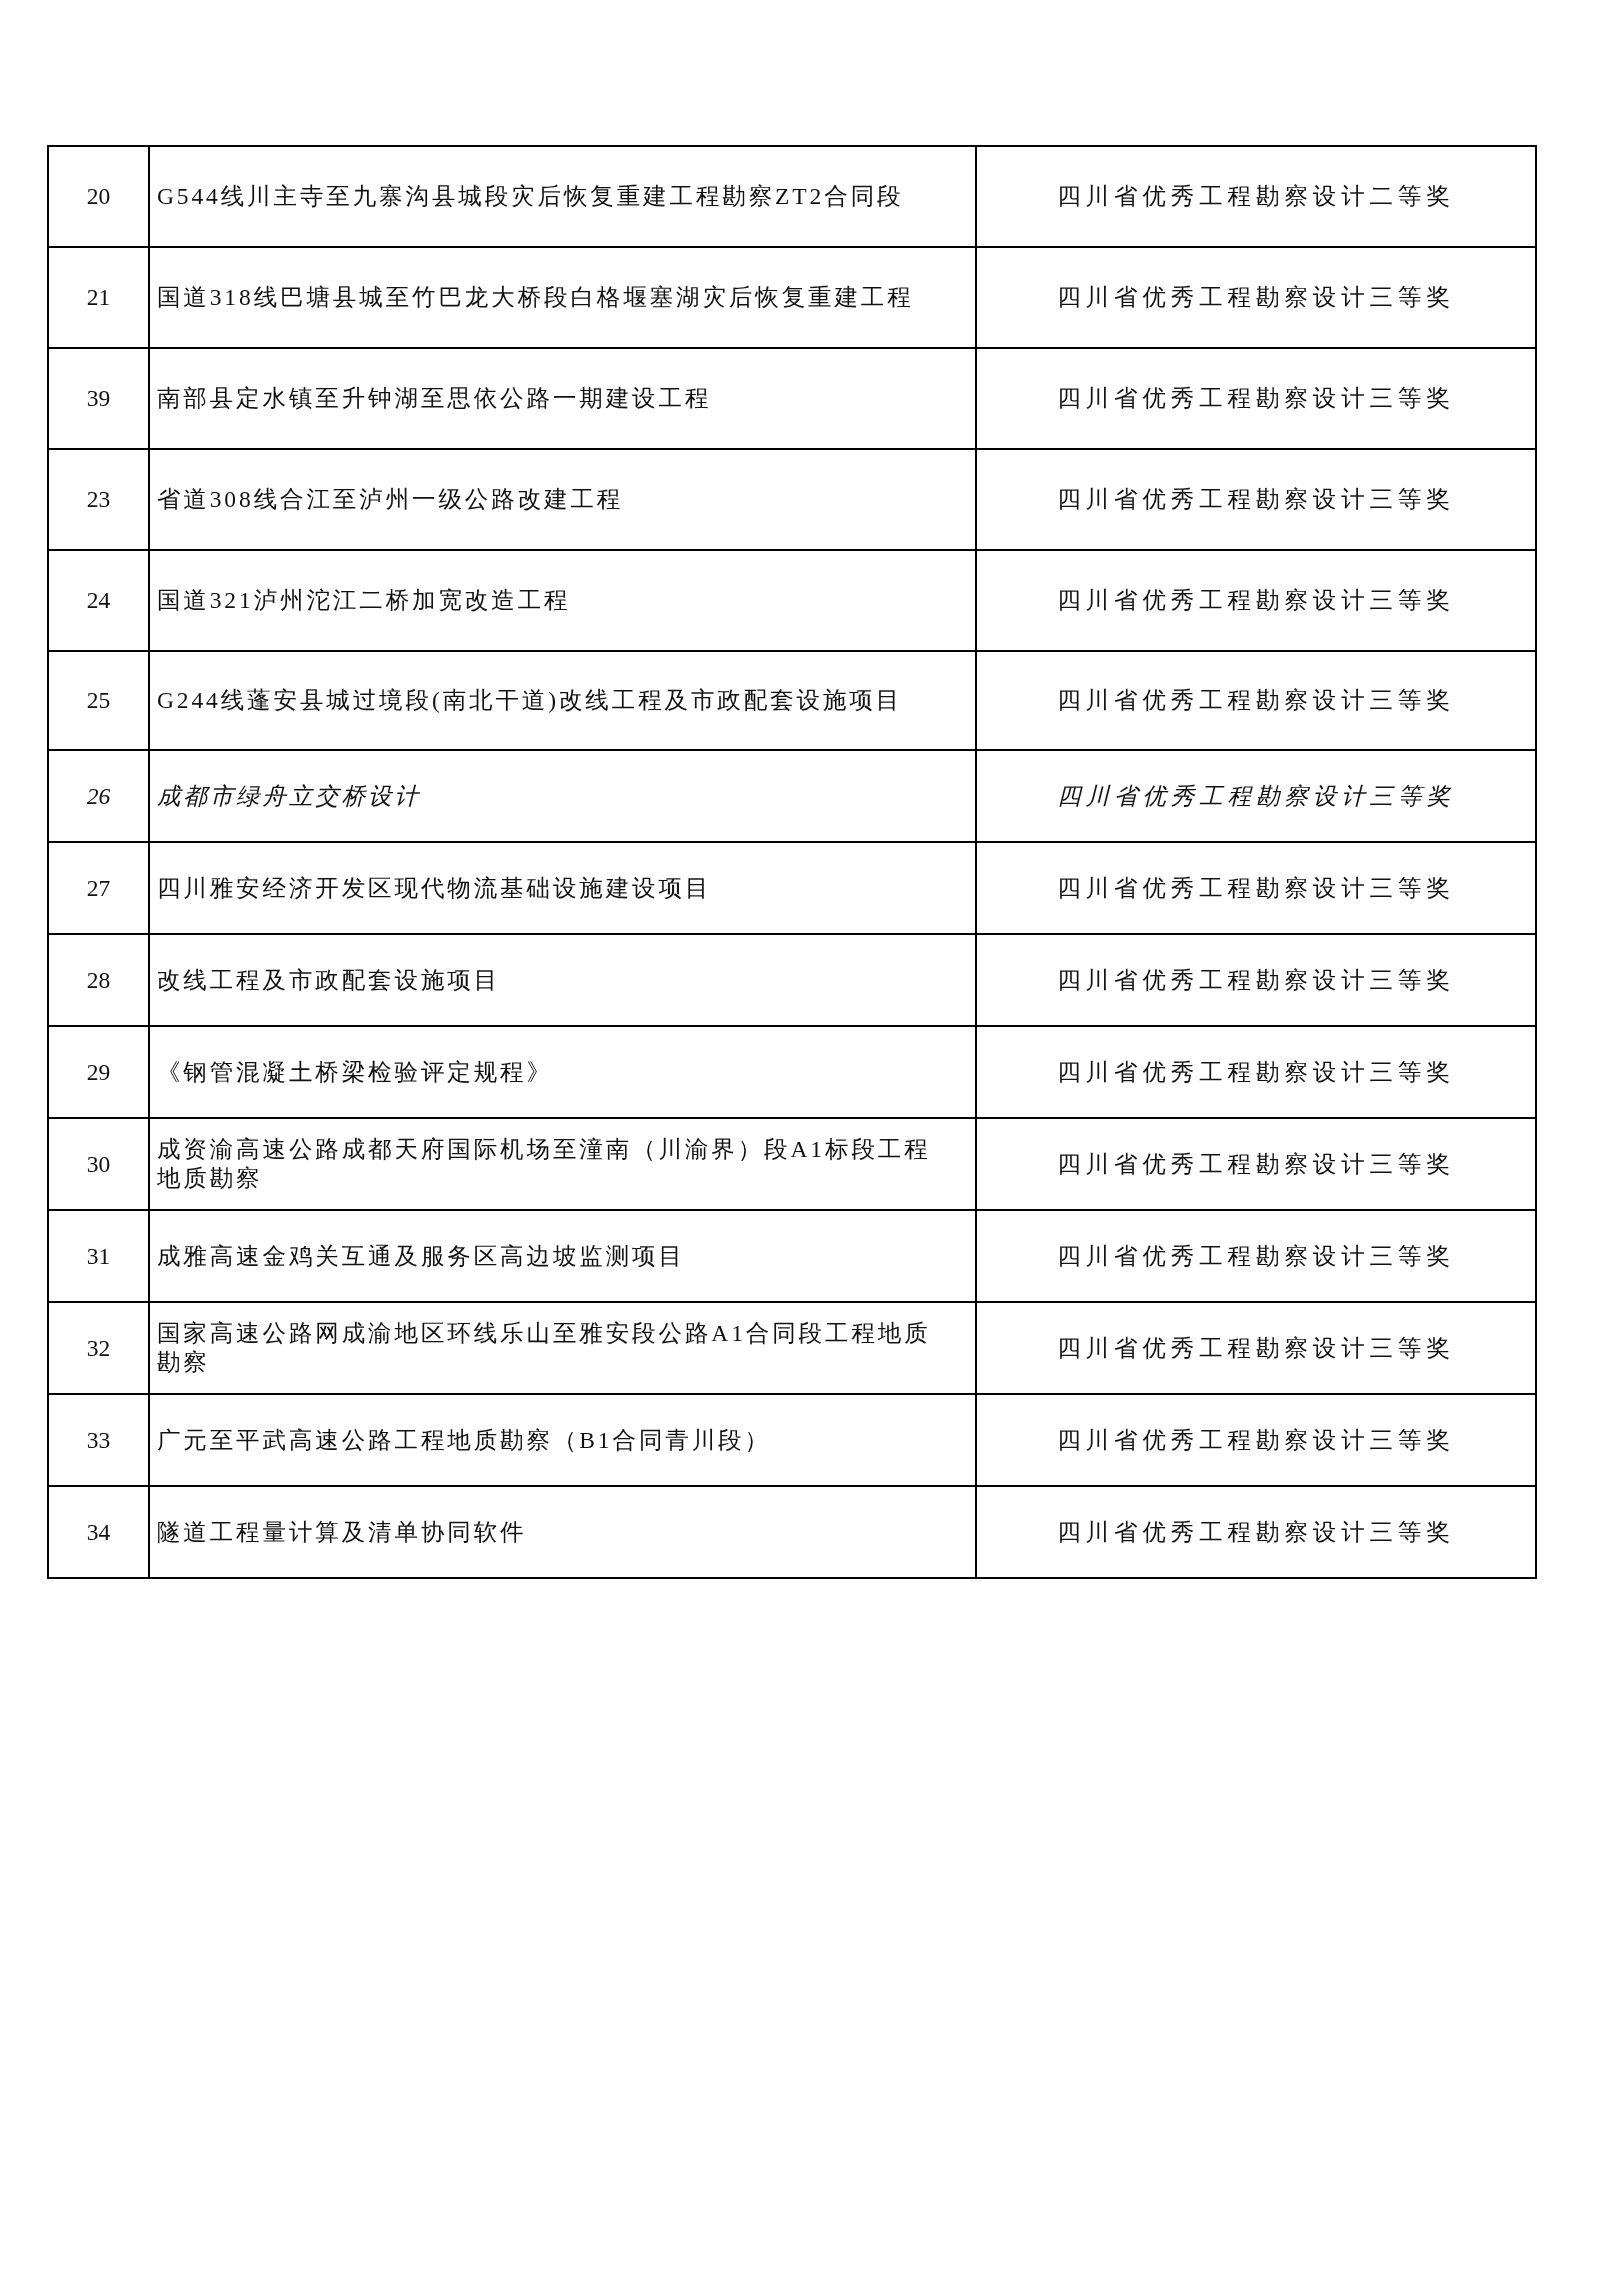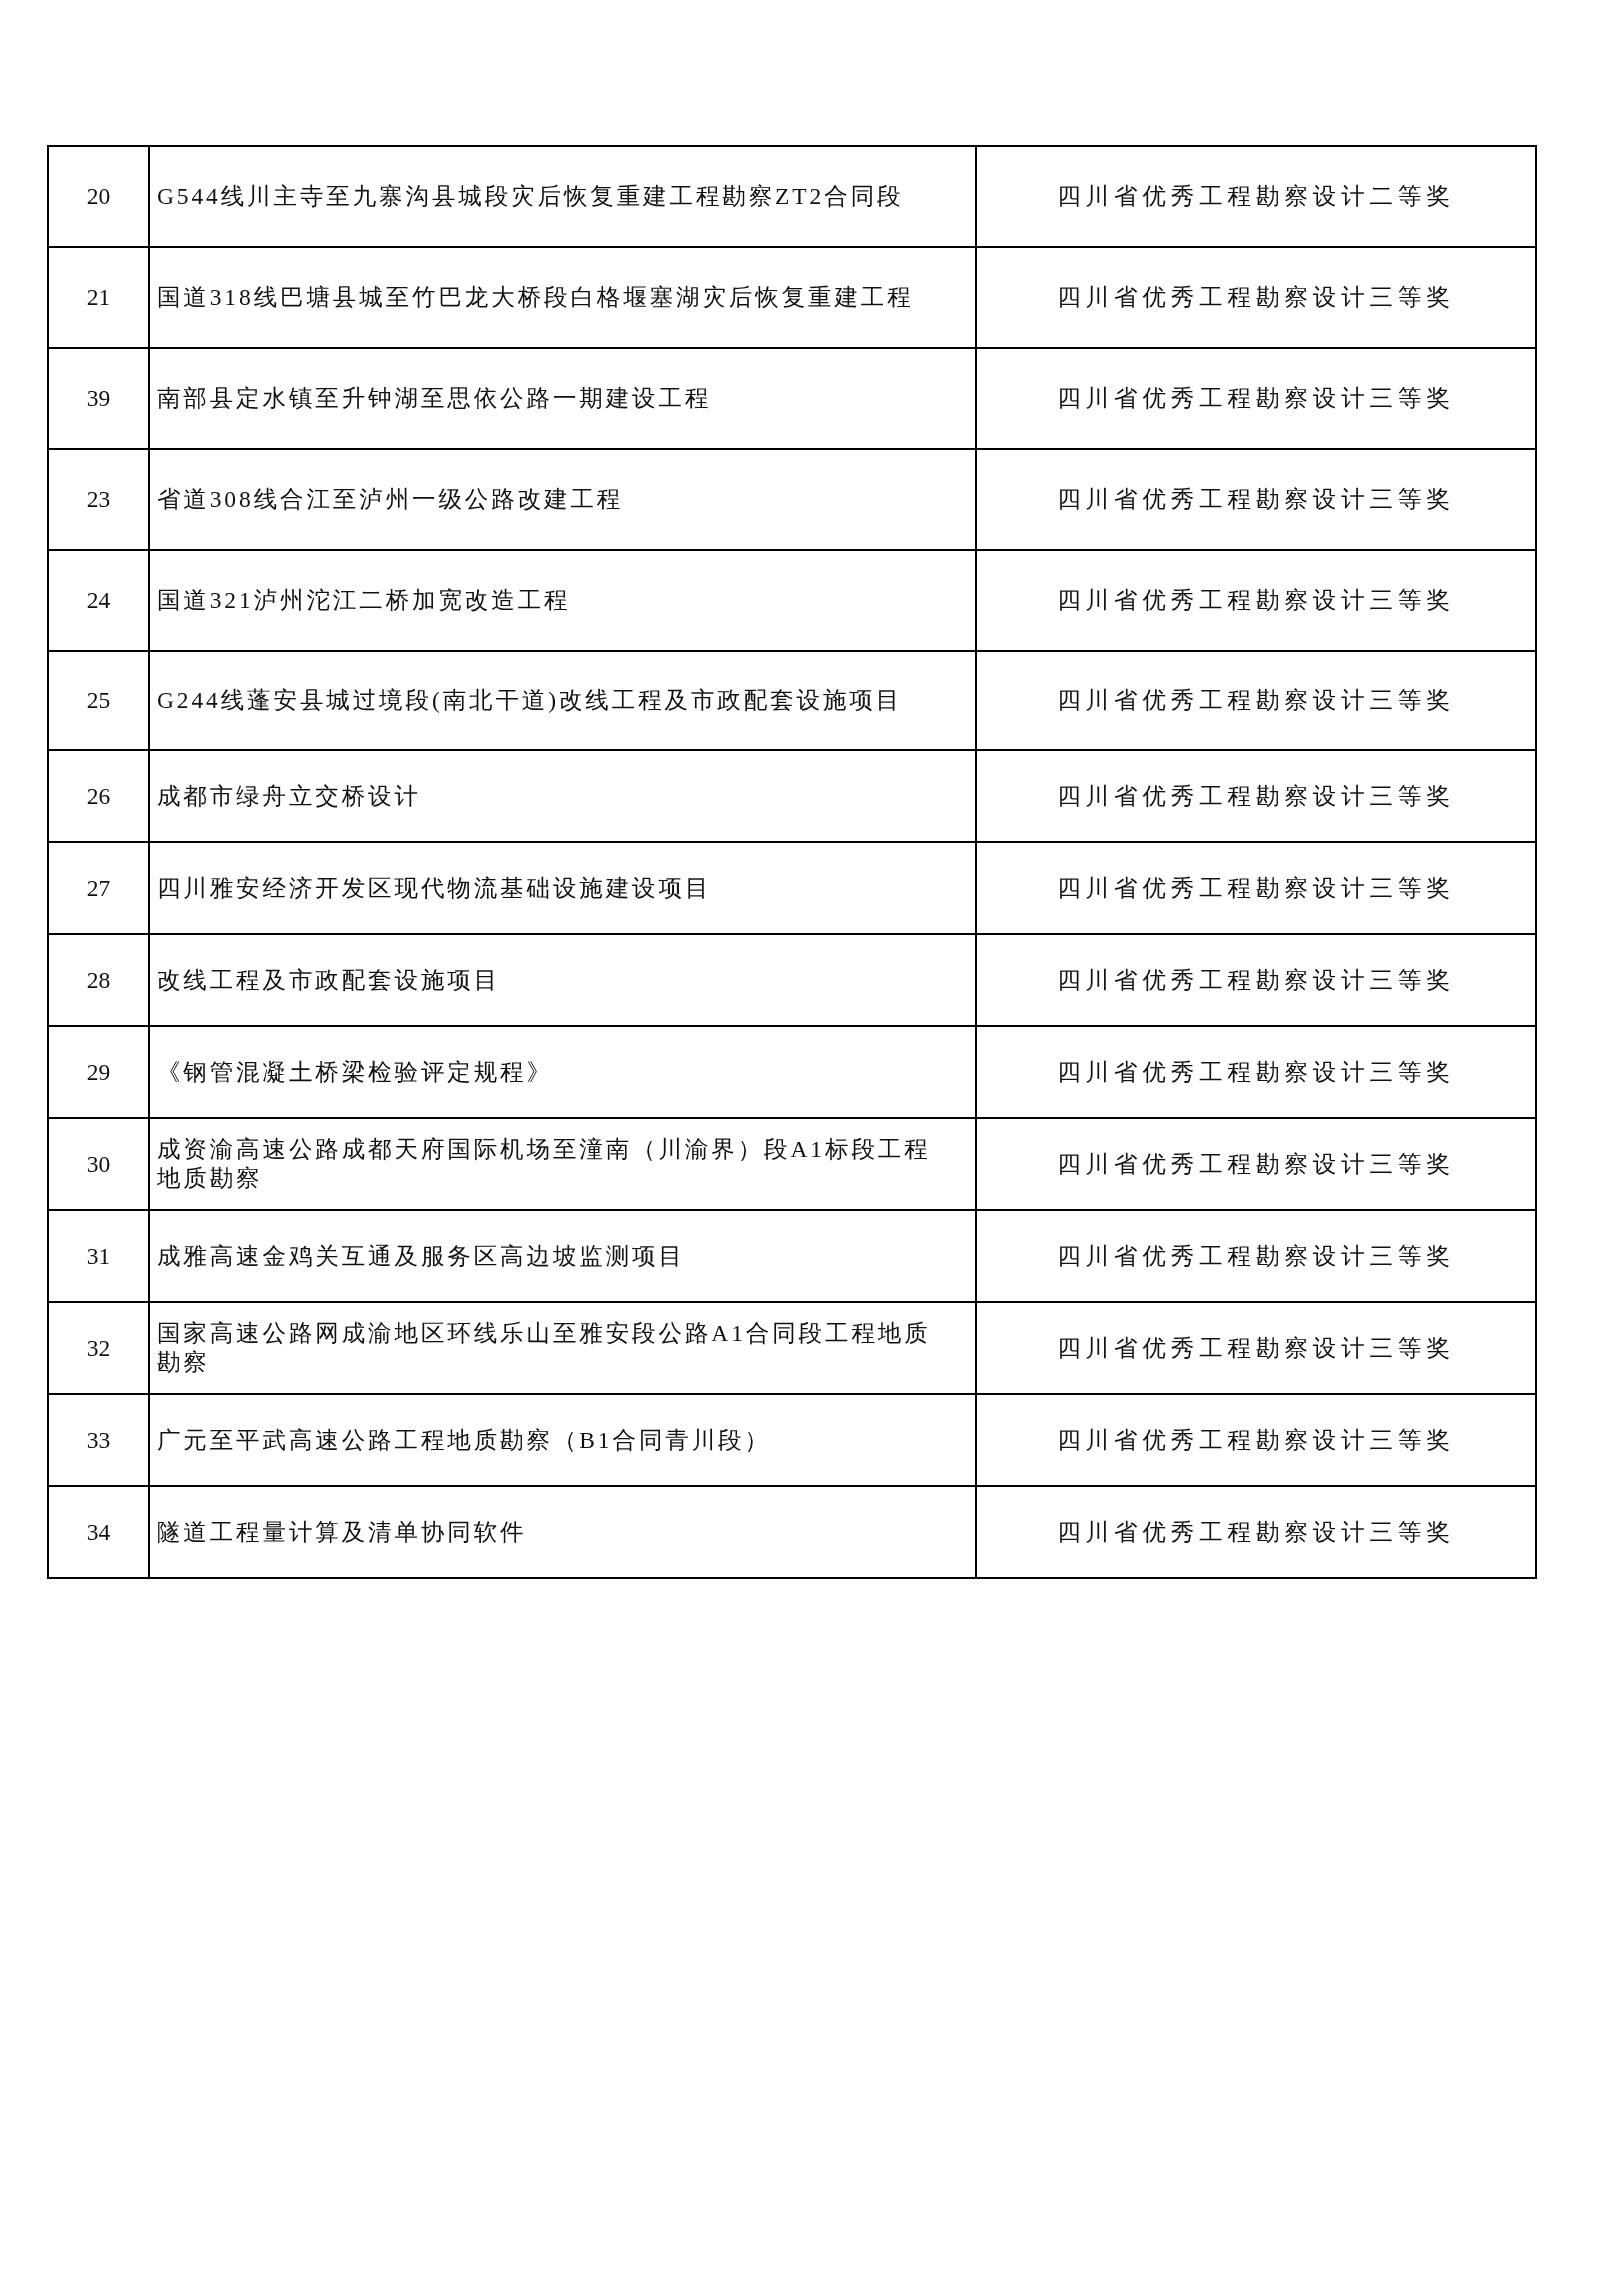--- a/index.html
+++ b/index.html
@@ -89,21 +89,21 @@
         <tr style="height: 101px; margin-left: 31px;">
           <td class="no">24</td>
           <td class="name">国道321泸州沱江二桥加宽改造工程</td>
           <td class="award">四川省优秀工程勘察设计三等奖</td>
         </tr>
         <tr style="height: 99px; margin-left: 24px;">
           <td class="no">25</td>
           <td class="name">G244线蓬安县城过境段(南北干道)改线工程及市政配套设施项目</td>
           <td class="award">四川省优秀工程勘察设计三等奖</td>
         </tr>
-        <tr style="height: 92px;">
+        <tr style="height: 92px; font-style: italic;">
           <td class="no">26</td>
           <td class="name">成都市绿舟立交桥设计</td>
           <td class="award">四川省优秀工程勘察设计三等奖</td>
         </tr>
         <tr style="height: 92px;">
           <td class="no">27</td>
           <td class="name">四川雅安经济开发区现代物流基础设施建设项目</td>
           <td class="award">四川省优秀工程勘察设计三等奖</td>
         </tr>
         <tr style="height: 92px;">

